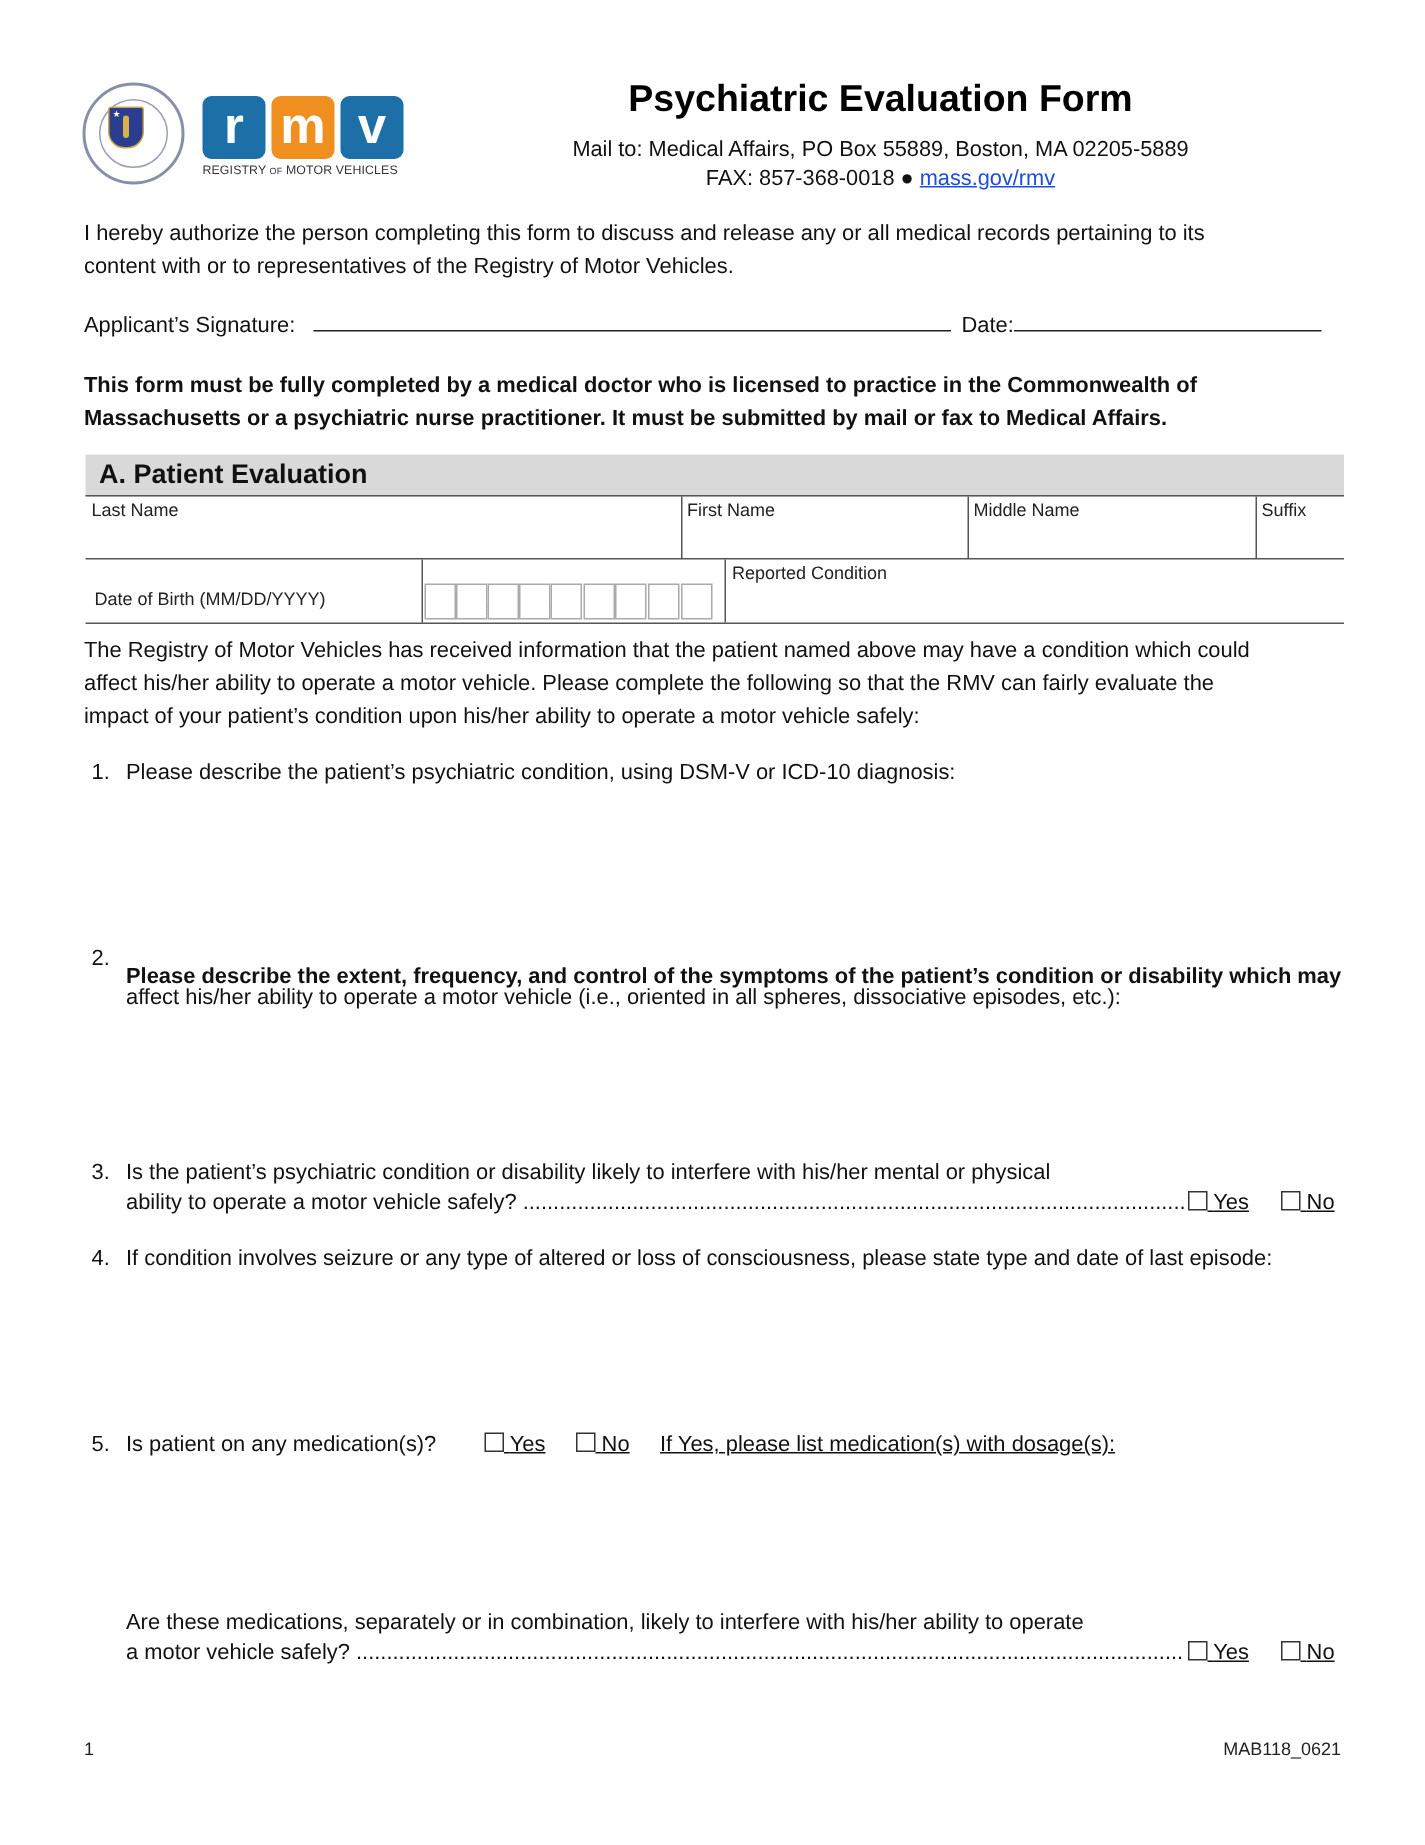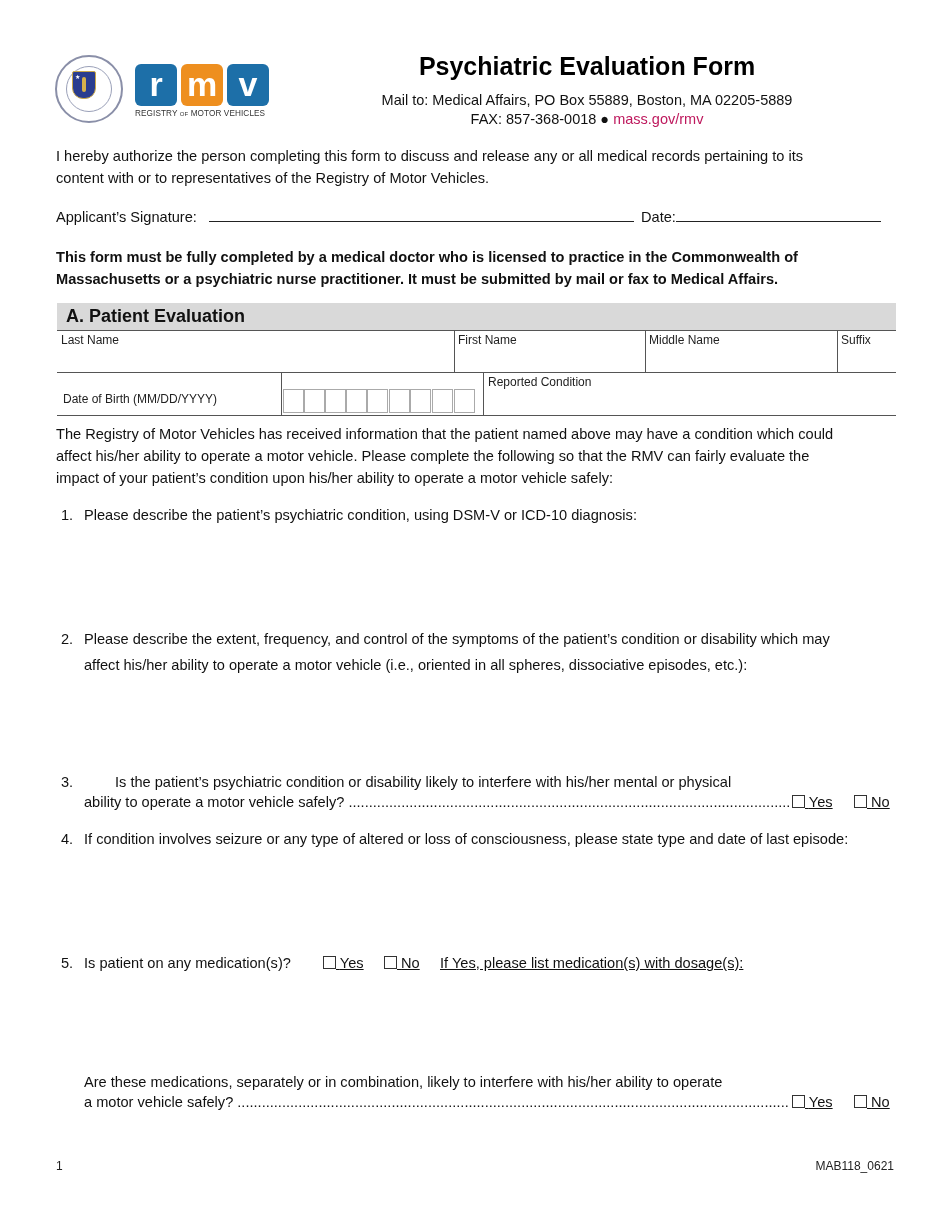--- a/index.html
+++ b/index.html
@@ -15,21 +15,21 @@
   .rmv-tiles { display: flex; gap: 4px; }
   .tile { width: 42px; height: 42px; border-radius: 6px; color: #fff; font-weight: bold; font-size: 34px; line-height: 40px; text-align: center; font-family: "Liberation Sans", sans-serif; }
   .tile.r { background: #1d6fa8; }
   .tile.m { background: #ee8f1f; }
   .tile.v { background: #1d6fa8; }
   .rmv-sub { font-size: 8.2px; color: #333; margin-top: 3px; letter-spacing: 0.1px; white-space: nowrap; }
   .rmv-sub .of { font-size: 6px; }
   .title { left: 350px; width: 474px; top: 52px; text-align: center; font-size: 25px; font-weight: bold; color: #000; }
   .mail { left: 350px; width: 474px; top: 92px; text-align: center; font-size: 14.5px; color: #111; }
   .fax { left: 350px; width: 474px; top: 111px; text-align: center; font-size: 14.5px; color: #111; }
-  .fax a { color: #be185d; }
+  .fax a { color: #1d4ed8; text-decoration: underline; }
   .p { font-size: 14.6px; line-height: 22px; color: #111; }
   .bold { font-weight: bold; }
   .sig-line { display:inline-block; border-bottom: 1px solid #222; height: 14px; vertical-align: baseline; }
   
   .sec-hdr { left: 57px; top: 303px; width: 839px; height: 27px; background: #d9d9d9; border-bottom: 1px solid #555; }
   .sec-hdr span { position:absolute; left: 9px; top: 3px; font-size: 18px; font-weight: bold; color: #111; }
   .cell { position: absolute; box-sizing: border-box; font-size: 12px; color: #222; padding: 2px 4px; }
   .vline { position: absolute; width: 1px; background: #555; }
   .hline { position: absolute; height: 1px; background: #555; }
   .dlbox { position: absolute; top: 389px; width: 21px; height: 24px; border: 1px solid #aaa; box-sizing: border-box; background:#fff; }
@@ -121,28 +121,28 @@
 </div>
 
 <div class="abs q" style="left:0; top:507px; width:950px;">
   <span class="qnum">1.</span>
   <span class="qtext">Please describe the patient’s psychiatric condition, using DSM-V or ICD-10 diagnosis:</span>
 </div>
 <div class="abs" style="left:84px; top:530px; width:812px; height:90px;"></div>
 
 <div class="abs q" style="left:0; top:631px; width:950px; height:50px;">
   <span class="qnum">2.</span>
-  <span class="qtext" style="top:0;">Please describe the extent, frequency, and control of the symptoms of the patient’s condition or disability which may</span>
+  <span class="qtext" style="top:12px;font-weight:bold;">Please describe the extent, frequency, and control of the symptoms of the patient’s condition or disability which may</span>
   <span class="qtext" style="top:26px;">affect his/her ability to operate a motor vehicle (i.e., oriented in all spheres, dissociative episodes, etc.):</span>
 </div>
 <div class="abs" style="left:84px; top:682px; width:812px; height:85px;"></div>
 
 <div class="abs q" style="left:0; top:774px; width:950px; height:40px;">
   <span class="qnum">3.</span>
-  <span class="qtext" style="top:0;margin-left:31px;">Is the patient’s psychiatric condition or disability likely to interfere with his/her mental or physical</span>
+  <span class="qtext" style="top:0;">Is the patient’s psychiatric condition or disability likely to interfere with his/her mental or physical</span>
   <div class="qtext dots" style="top:20px; width:706px;"><span>ability to operate a motor vehicle safely?</span> ..................................................................................................................................................</div>
 </div>
 <div class="opt" style="left:792px; top:794px;"><span class="cb"></span> <span>Yes</span></div>
 <div class="opt" style="left:854px; top:794px;"><span class="cb"></span> <span>No</span></div>
 
 <div class="abs q" style="left:0; top:831px; width:950px;">
   <span class="qnum">4.</span>
   <span class="qtext">If condition involves seizure or any type of altered or loss of consciousness, please state type and date of last episode:</span>
 </div>
 <div class="abs" style="left:84px; top:855px; width:812px; height:90px;"></div>

